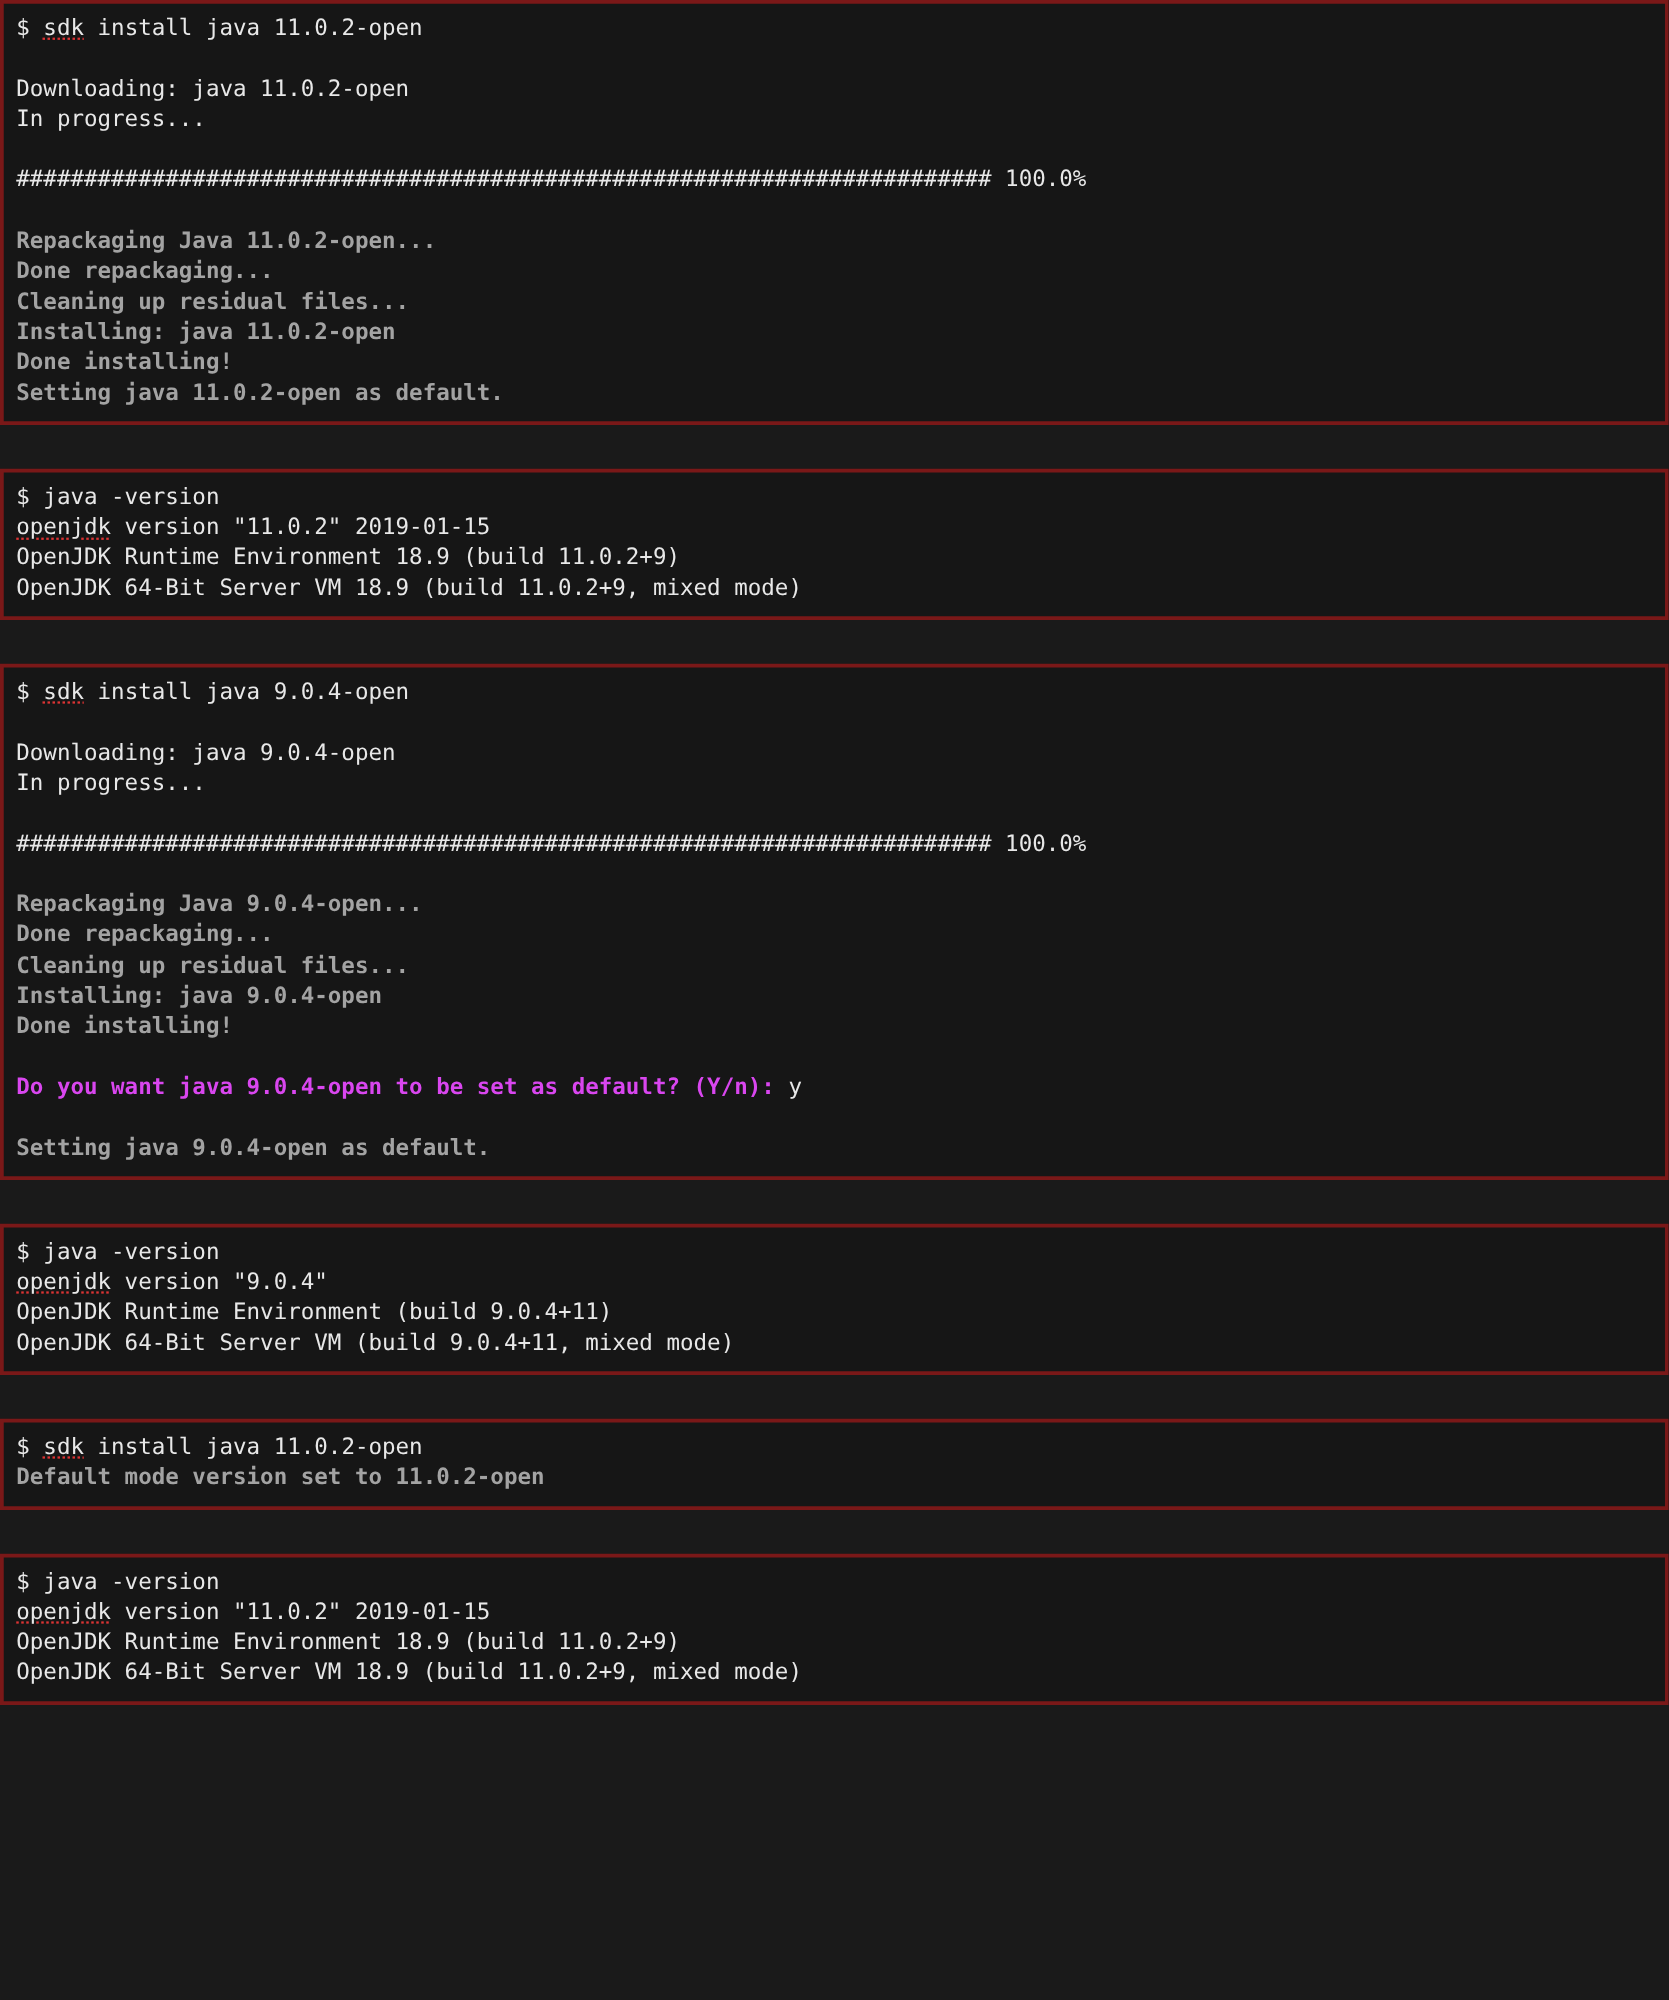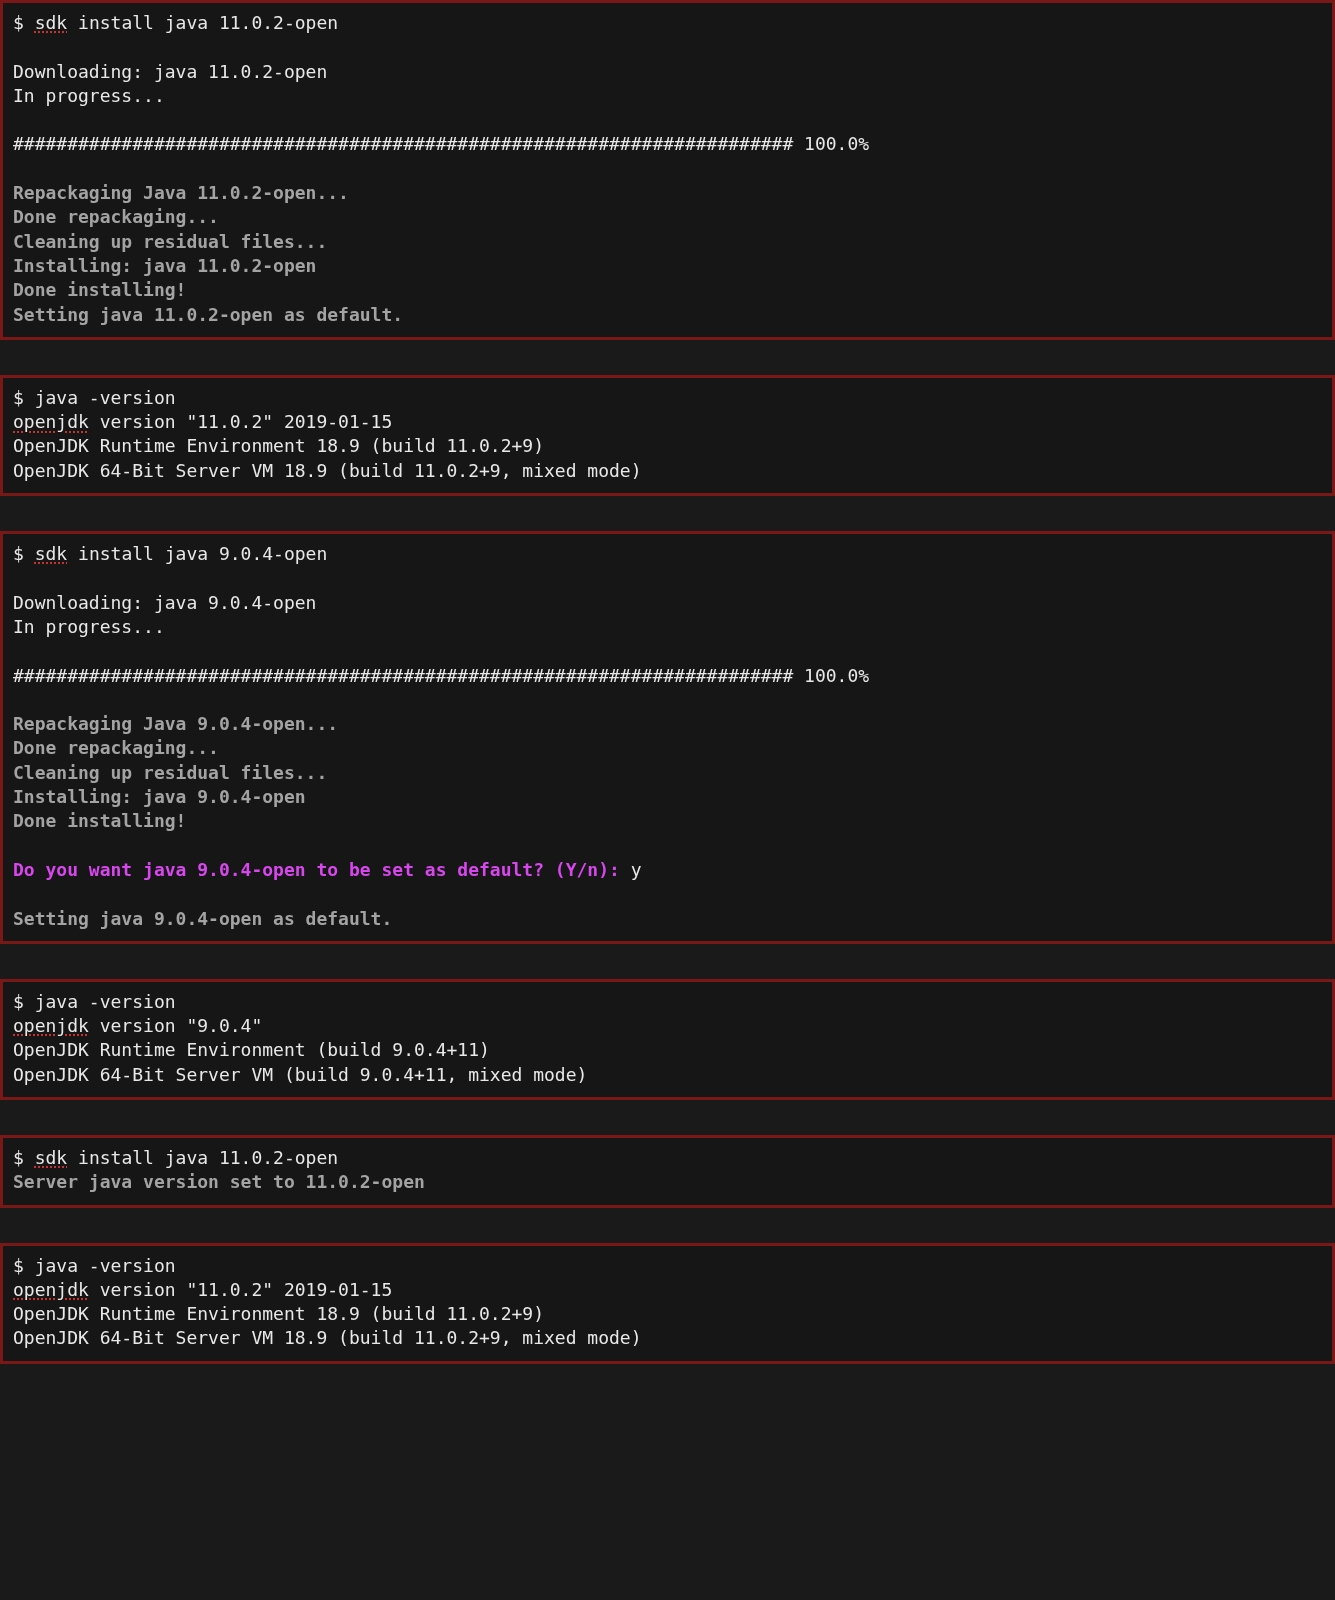--- a/index.html
+++ b/index.html
@@ -33,15 +33,15 @@
     .blank { height: 1.35em; }
   </style>
 </head>
 <body>
 
 <div id="root">
     <div class="term-block"><div class="line"><span class="white">$ </span><span class="white spell">sdk</span><span class="white"> install java 11.0.2-open</span></div><div class="line blank"> </div><div class="line"><span class="white">Downloading: java 11.0.2-open</span></div><div class="line"><span class="white">In progress...</span></div><div class="line blank"> </div><div class="line"><span class="white">######################################################################## 100.0%</span></div><div class="line blank"> </div><div class="line"><span class="green">Repackaging Java 11.0.2-open...</span></div><div class="line"><span class="green">Done repackaging...</span></div><div class="line"><span class="green">Cleaning up residual files...</span></div><div class="line"><span class="green">Installing: java 11.0.2-open</span></div><div class="line"><span class="green">Done installing!</span></div><div class="line"><span class="green">Setting java 11.0.2-open as default.</span></div></div>
     <div class="term-block"><div class="line"><span class="white">$ java -version</span></div><div class="line"><span class="white spell">openjdk</span><span class="white"> version "11.0.2" 2019-01-15</span></div><div class="line"><span class="white">OpenJDK Runtime Environment 18.9 (build 11.0.2+9)</span></div><div class="line"><span class="white">OpenJDK 64-Bit Server VM 18.9 (build 11.0.2+9, mixed mode)</span></div></div>
     <div class="term-block"><div class="line"><span class="white">$ </span><span class="white spell">sdk</span><span class="white"> install java 9.0.4-open</span></div><div class="line blank"> </div><div class="line"><span class="white">Downloading: java 9.0.4-open</span></div><div class="line"><span class="white">In progress...</span></div><div class="line blank"> </div><div class="line"><span class="white">######################################################################## 100.0%</span></div><div class="line blank"> </div><div class="line"><span class="green">Repackaging Java 9.0.4-open...</span></div><div class="line"><span class="green">Done repackaging...</span></div><div class="line"><span class="green">Cleaning up residual files...</span></div><div class="line"><span class="green">Installing: java 9.0.4-open</span></div><div class="line"><span class="green">Done installing!</span></div><div class="line blank"> </div><div class="line"><span class="yellow">Do you want java 9.0.4-open to be set as default? (Y/n): </span><span class="white">y</span></div><div class="line blank"> </div><div class="line"><span class="green">Setting java 9.0.4-open as default.</span></div></div>
     <div class="term-block"><div class="line"><span class="white">$ java -version</span></div><div class="line"><span class="white spell">openjdk</span><span class="white"> version "9.0.4"</span></div><div class="line"><span class="white">OpenJDK Runtime Environment (build 9.0.4+11)</span></div><div class="line"><span class="white">OpenJDK 64-Bit Server VM (build 9.0.4+11, mixed mode)</span></div></div>
-    <div class="term-block"><div class="line"><span class="white">$ </span><span class="white spell">sdk</span><span class="white"> install java 11.0.2-open</span></div><div class="line"><span class="green">Server java version set to 11.0.2-open</span></div></div>
+    <div class="term-block"><div class="line"><span class="white">$ </span><span class="white spell">sdk</span><span class="white"> install java 11.0.2-open</span></div><div class="line"><span class="green">Default mode version set to 11.0.2-open</span></div></div>
     <div class="term-block"><div class="line"><span class="white">$ java -version</span></div><div class="line"><span class="white spell">openjdk</span><span class="white"> version "11.0.2" 2019-01-15</span></div><div class="line"><span class="white">OpenJDK Runtime Environment 18.9 (build 11.0.2+9)</span></div><div class="line"><span class="white">OpenJDK 64-Bit Server VM 18.9 (build 11.0.2+9, mixed mode)</span></div></div>
   </div>
 
 </body></html>

